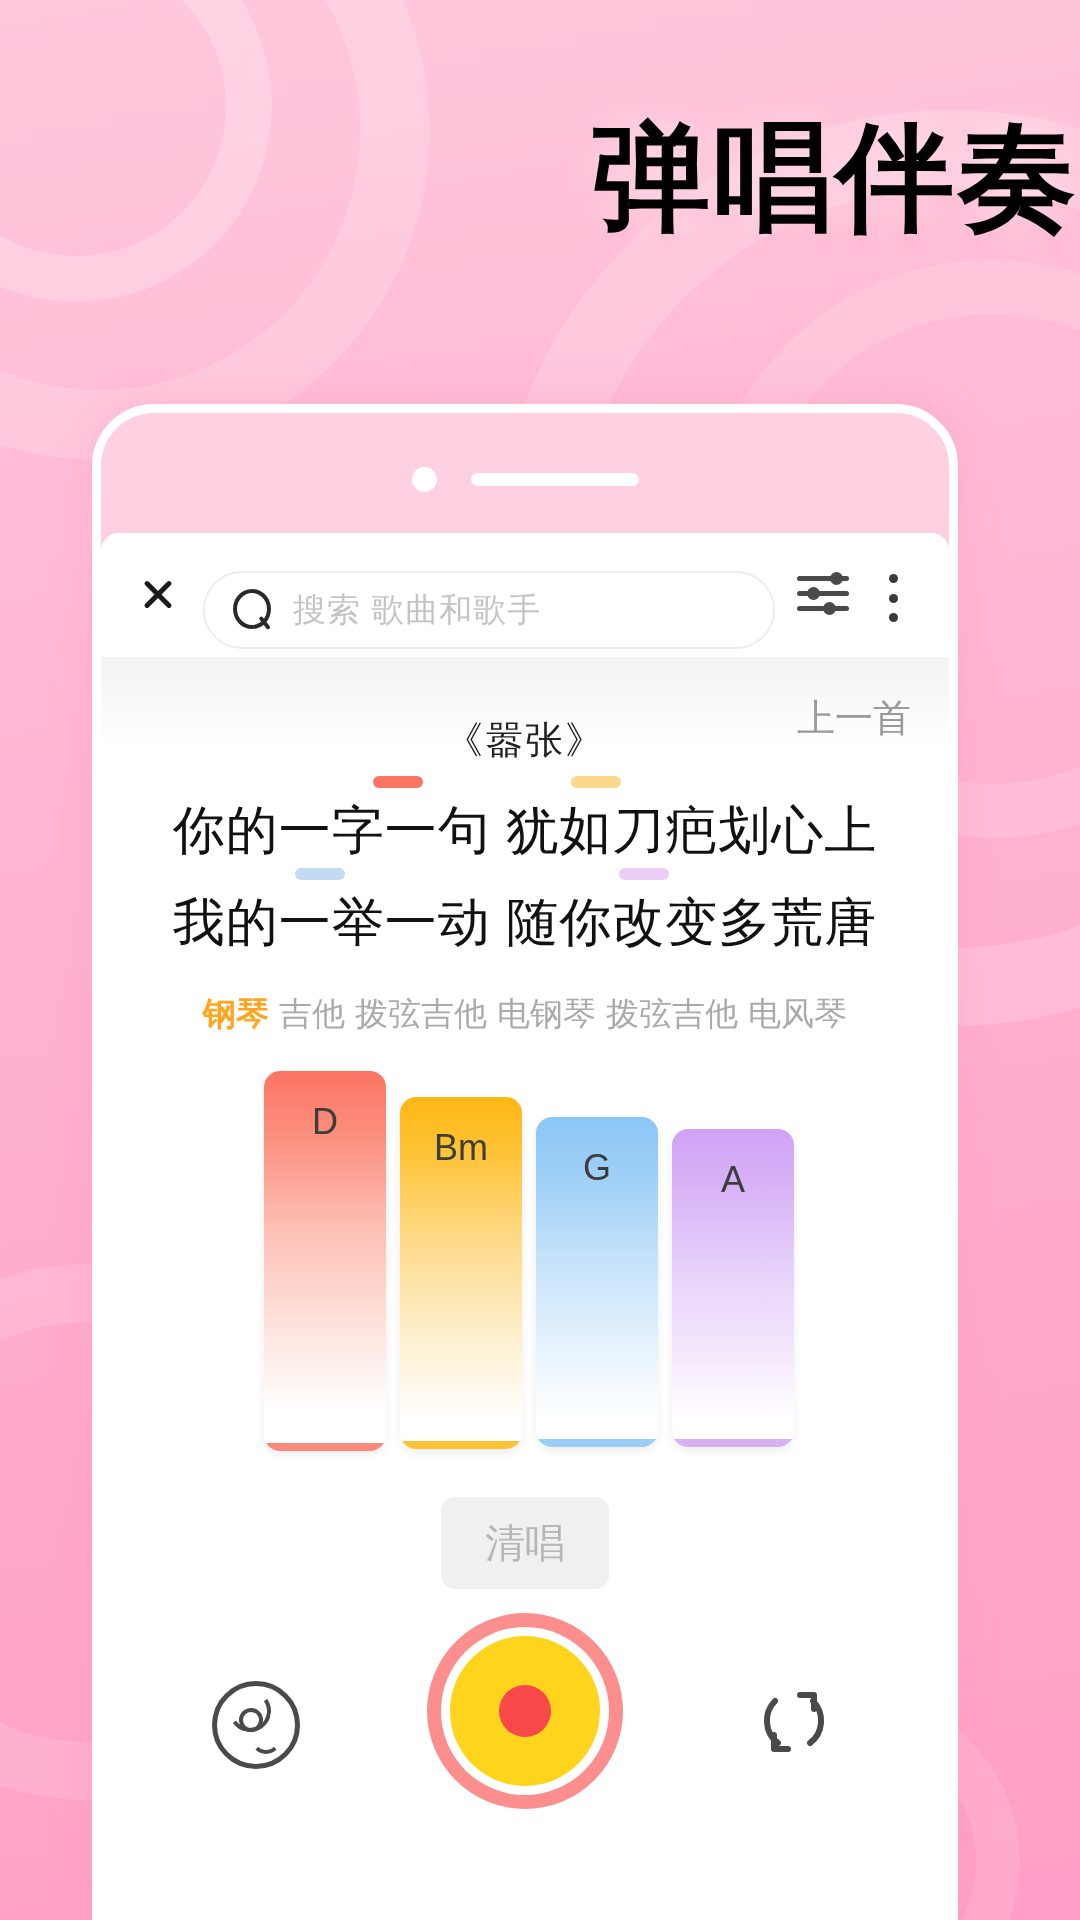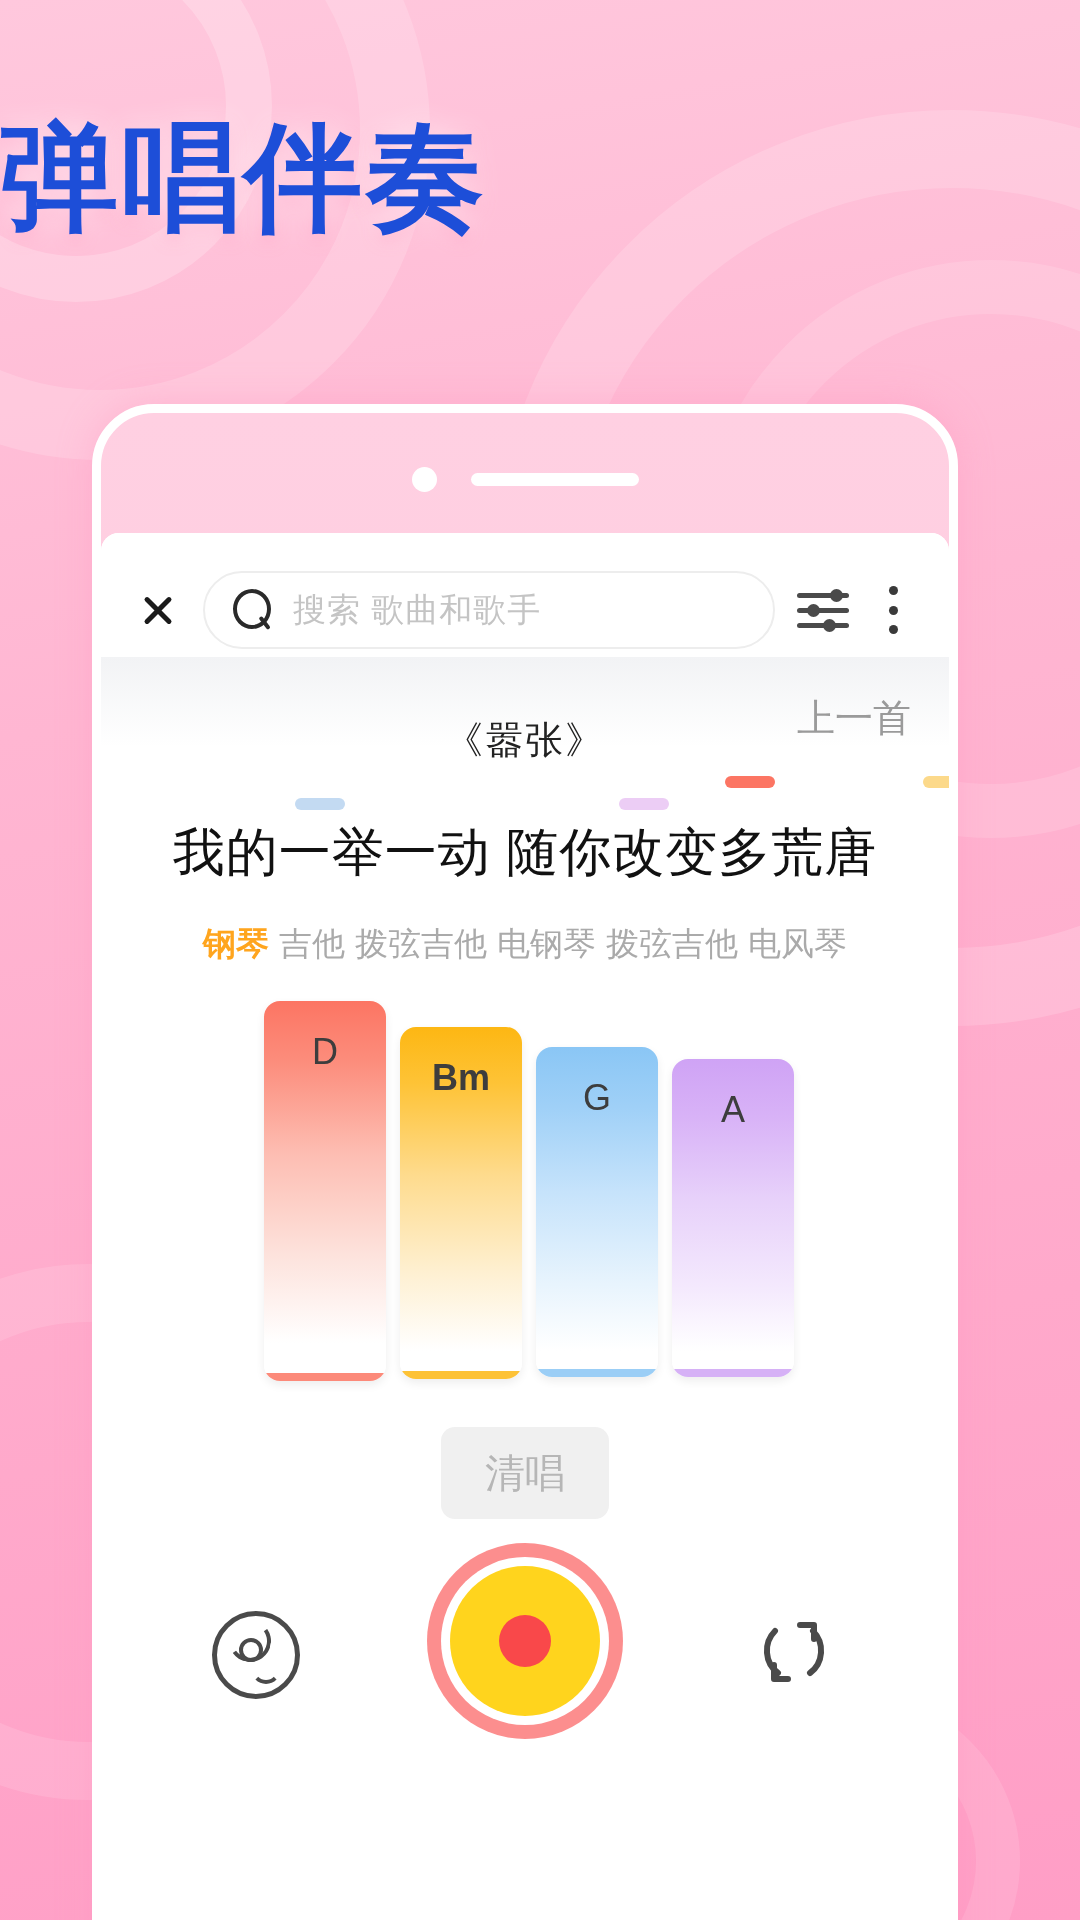--- a/index.html
+++ b/index.html
@@ -16,39 +16,39 @@
   .blob{position:absolute;border-radius:50%;border-style:solid;border-color:rgba(255,255,255,.17);}
   .b1{width:520px;height:520px;left:-230px;top:-200px;border-width:70px;}
   .b2{width:300px;height:300px;left:-120px;top:-90px;border-width:46px;border-color:rgba(255,255,255,.22);}
   .b3{width:760px;height:760px;right:-330px;top:110px;border-width:78px;}
   .b4{width:470px;height:470px;right:-200px;top:260px;border-width:54px;border-color:rgba(255,255,255,.14);}
   .b5{width:420px;height:420px;left:-180px;bottom:120px;border-width:58px;border-color:rgba(255,255,255,.13);}
   .b6{width:250px;height:250px;right:60px;bottom:-110px;border-width:44px;border-color:rgba(255,255,255,.12);}
   .b7{width:170px;height:170px;left:150px;top:470px;border-width:30px;border-color:rgba(255,255,255,.10);}
 
   
-  .headline{position:absolute;top:116px;left:0;right:0;text-align:left;
-    font-size:118px;line-height:1.05;font-weight:bold;color:#1d4ed8;letter-spacing:4px;
+  .headline{position:absolute;top:116px;left:0;right:0;text-align:right;
+    font-size:118px;line-height:1.05;font-weight:bold;color:#000000;letter-spacing:4px;
     text-shadow:0 0 28px rgba(255,255,255,.65), 0 6px 16px rgba(255,120,170,.35);}
 
   
   .phone{position:absolute;left:92px;top:404px;width:848px;height:1620px;
     background:linear-gradient(180deg,#ffd0e2 0%,#ffc4da 100%);
     border:9px solid #ffffff;border-radius:62px 62px 0 0;
     box-shadow:0 -4px 34px rgba(255,150,190,.35);overflow:hidden;}
   .notch{position:absolute;top:54px;left:0;right:0;display:flex;align-items:center;justify-content:center;gap:34px;}
   .notch .cam{width:25px;height:25px;border-radius:50%;background:#fff;}
   .notch .spk{width:168px;height:13px;border-radius:8px;background:#fff;}
 
   
   .screen{position:absolute;left:0;right:0;top:120px;bottom:0;background:#ffffff;
     border-radius:18px 18px 0 0;overflow:hidden;display:flex;flex-direction:column;}
 
   
-  .topbar{padding:38px 34px 8px 34px;display:flex;align-items:center;gap:22px;background:#fff;}
+  .topbar{padding:38px 34px 8px 34px;display:flex;gap:22px;background:#fff;}
   .close-x{width:46px;height:46px;flex:0 0 auto;position:relative;cursor:pointer;}
   .close-x:before,.close-x:after{content:"";position:absolute;left:5px;top:21px;width:36px;height:5px;
     background:#1b1b1b;border-radius:3px;}
   .close-x:before{transform:rotate(45deg);}
   .close-x:after{transform:rotate(-45deg);}
   .searchbox{flex:1 1 auto;height:74px;border:2px solid #ededed;border-radius:40px;
     display:flex;align-items:center;gap:20px;padding:0 26px;background:#fff;}
   .mag{flex:0 0 auto;width:42px;height:42px;position:relative;}
   .mag .ring{position:absolute;left:2px;top:0;width:30px;height:32px;border:4px solid #2a2a2a;border-radius:50%;}
   .mag .hdl{position:absolute;left:27px;top:28px;width:4px;height:15px;background:#2a2a2a;border-radius:3px;
@@ -91,21 +91,21 @@
   .keys{margin-top:34px;width:100%;display:flex;justify-content:center;align-items:flex-start;gap:14px;
     padding-left:8px;position:relative;}
   .key{width:122px;border-radius:16px;position:relative;overflow:hidden;
     box-shadow:0 4px 10px rgba(0,0,0,.07);cursor:pointer;}
   .key .lbl{position:absolute;left:0;right:0;top:30px;text-align:center;font-size:36px;color:#3d3d3d;}
   .k1{height:380px;margin-top:0;}
   .k2{height:352px;margin-top:26px;}
   .k3{height:330px;margin-top:46px;}
   .k4{height:318px;margin-top:58px;}
   .k1{background:linear-gradient(180deg,#fc7563 0%,#fc8d7c 16%,#fdbdb2 40%,#fde4de 68%,#ffffff 90%);}
-  .k2{background:linear-gradient(180deg,#fdb713 0%,#fec336 16%,#fedb8d 42%,#fef0d2 70%,#ffffff 92%);font-weight:bold;}
+  .k2{background:linear-gradient(180deg,#fdb713 0%,#fec336 16%,#fedb8d 42%,#fef0d2 70%,#ffffff 92%);}
   .k3{background:linear-gradient(180deg,#8ac6f5 0%,#9fd0f7 18%,#c6e3fb 44%,#e8f4fd 72%,#ffffff 92%);}
   .k4{background:linear-gradient(180deg,#cfa3f5 0%,#d8b2f7 18%,#e7d1fa 44%,#f4e9fd 72%,#ffffff 92%);}
   .key:after{content:"";position:absolute;left:0;right:0;bottom:0;height:8px;opacity:.85;}
   .k1:after{background:#fc7563;}
   .k2:after{background:#fdb713;}
   .k3:after{background:#8ac6f5;}
   .k4:after{background:#cfa3f5;}
 
   
   .toggle{margin-top:46px;display:flex;background:#f0f0f0;border-radius:14px;overflow:hidden;}
@@ -185,20 +185,21 @@
 
     <div class="content">
 
       <div class="prev-song">上一首</div>
 
       <div class="song-title">《嚣张》</div>
 
       <div class="lyric">
         <span class="mark" style="left:200px;background:#fc7563"></span>
         <span class="mark" style="left:398px;background:#fcd98a"></span>
+        <span>你的一字一句 犹如刀疤划心上</span>
       </div>
 
       <div class="lyric second">
         <span class="mark" style="left:122px;background:#c3daf2"></span>
         <span class="mark" style="left:446px;background:#eccdf5"></span>
         <span>我的一举一动 随你改变多荒唐</span>
       </div>
 
       <div class="inst-row">
         <div class="inst active">钢琴</div>

